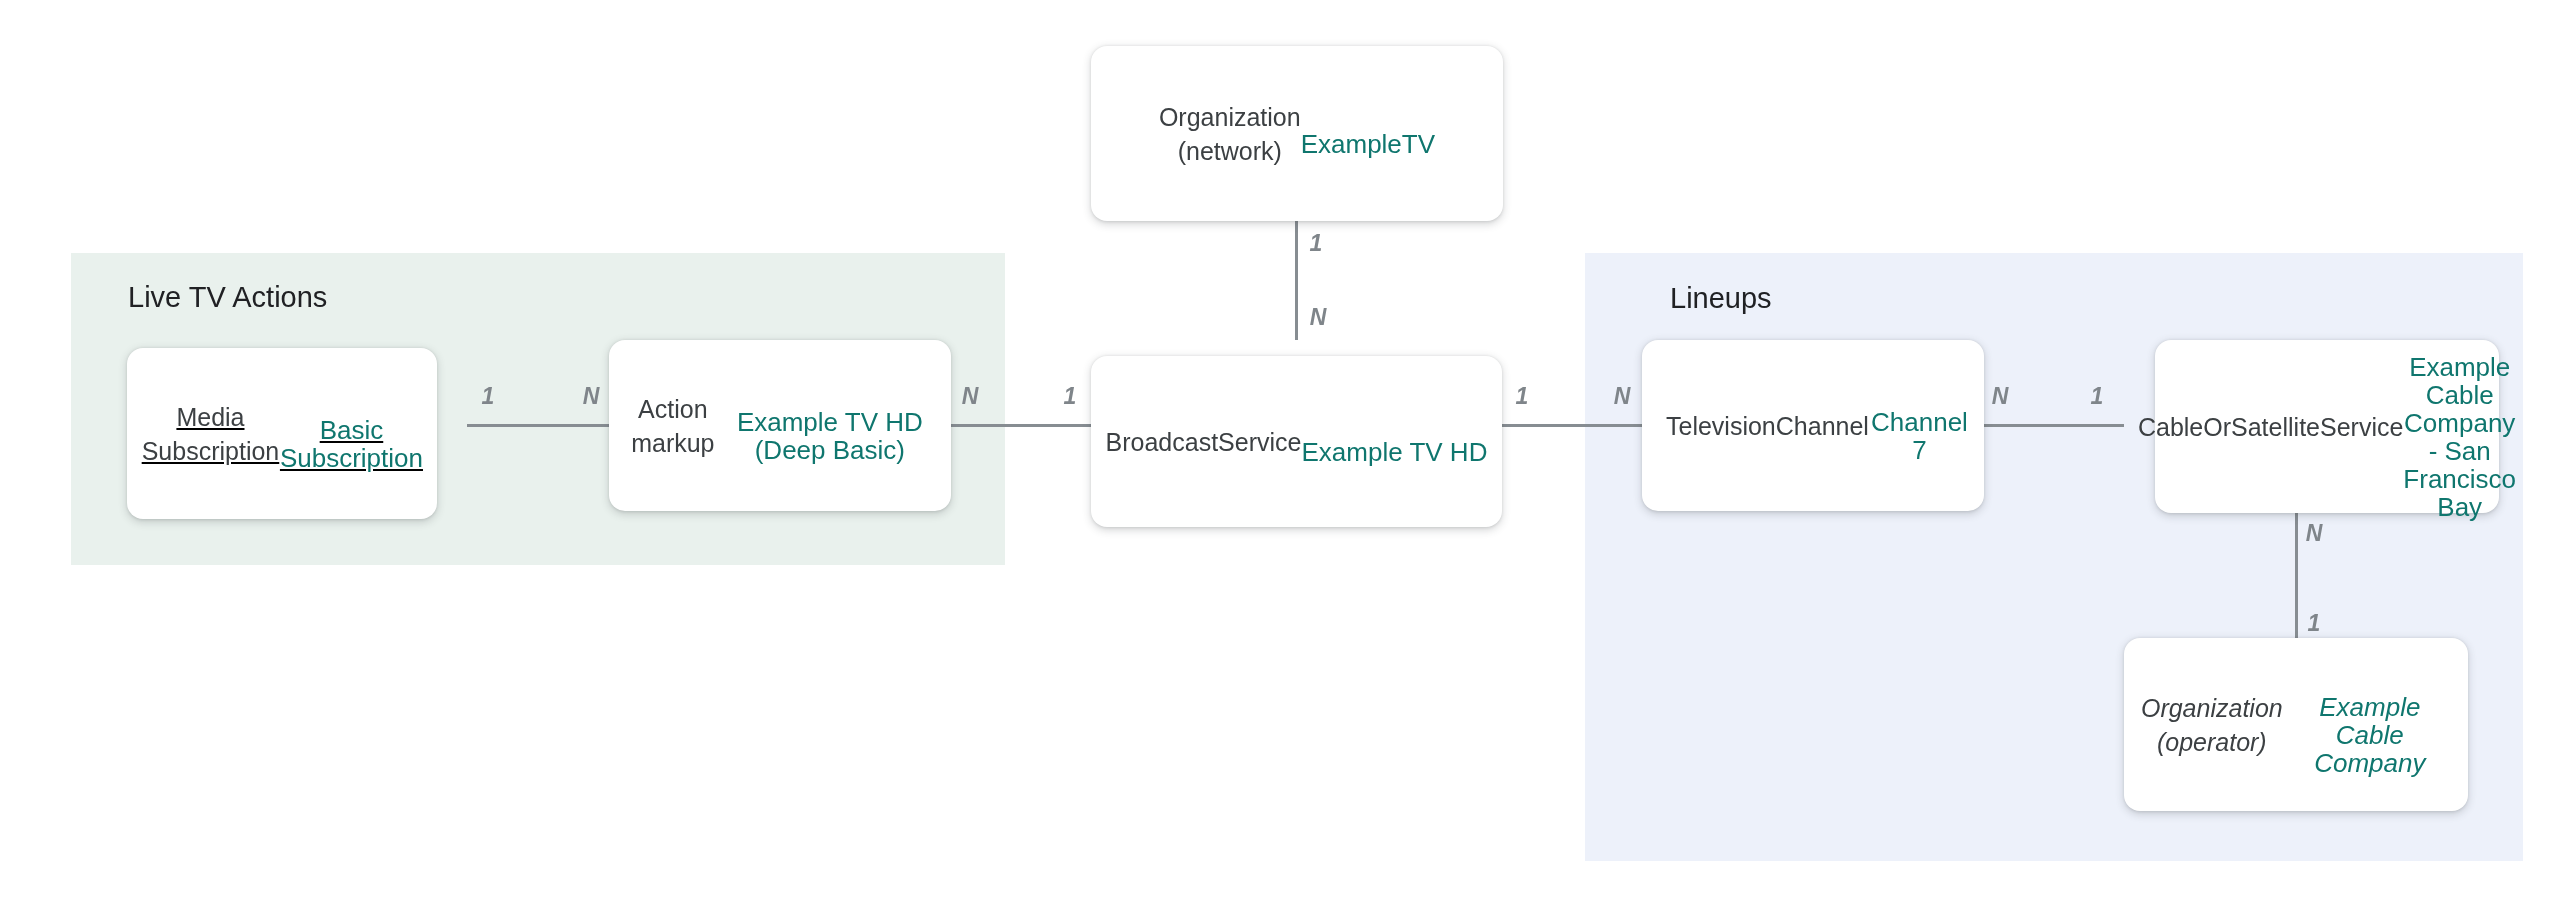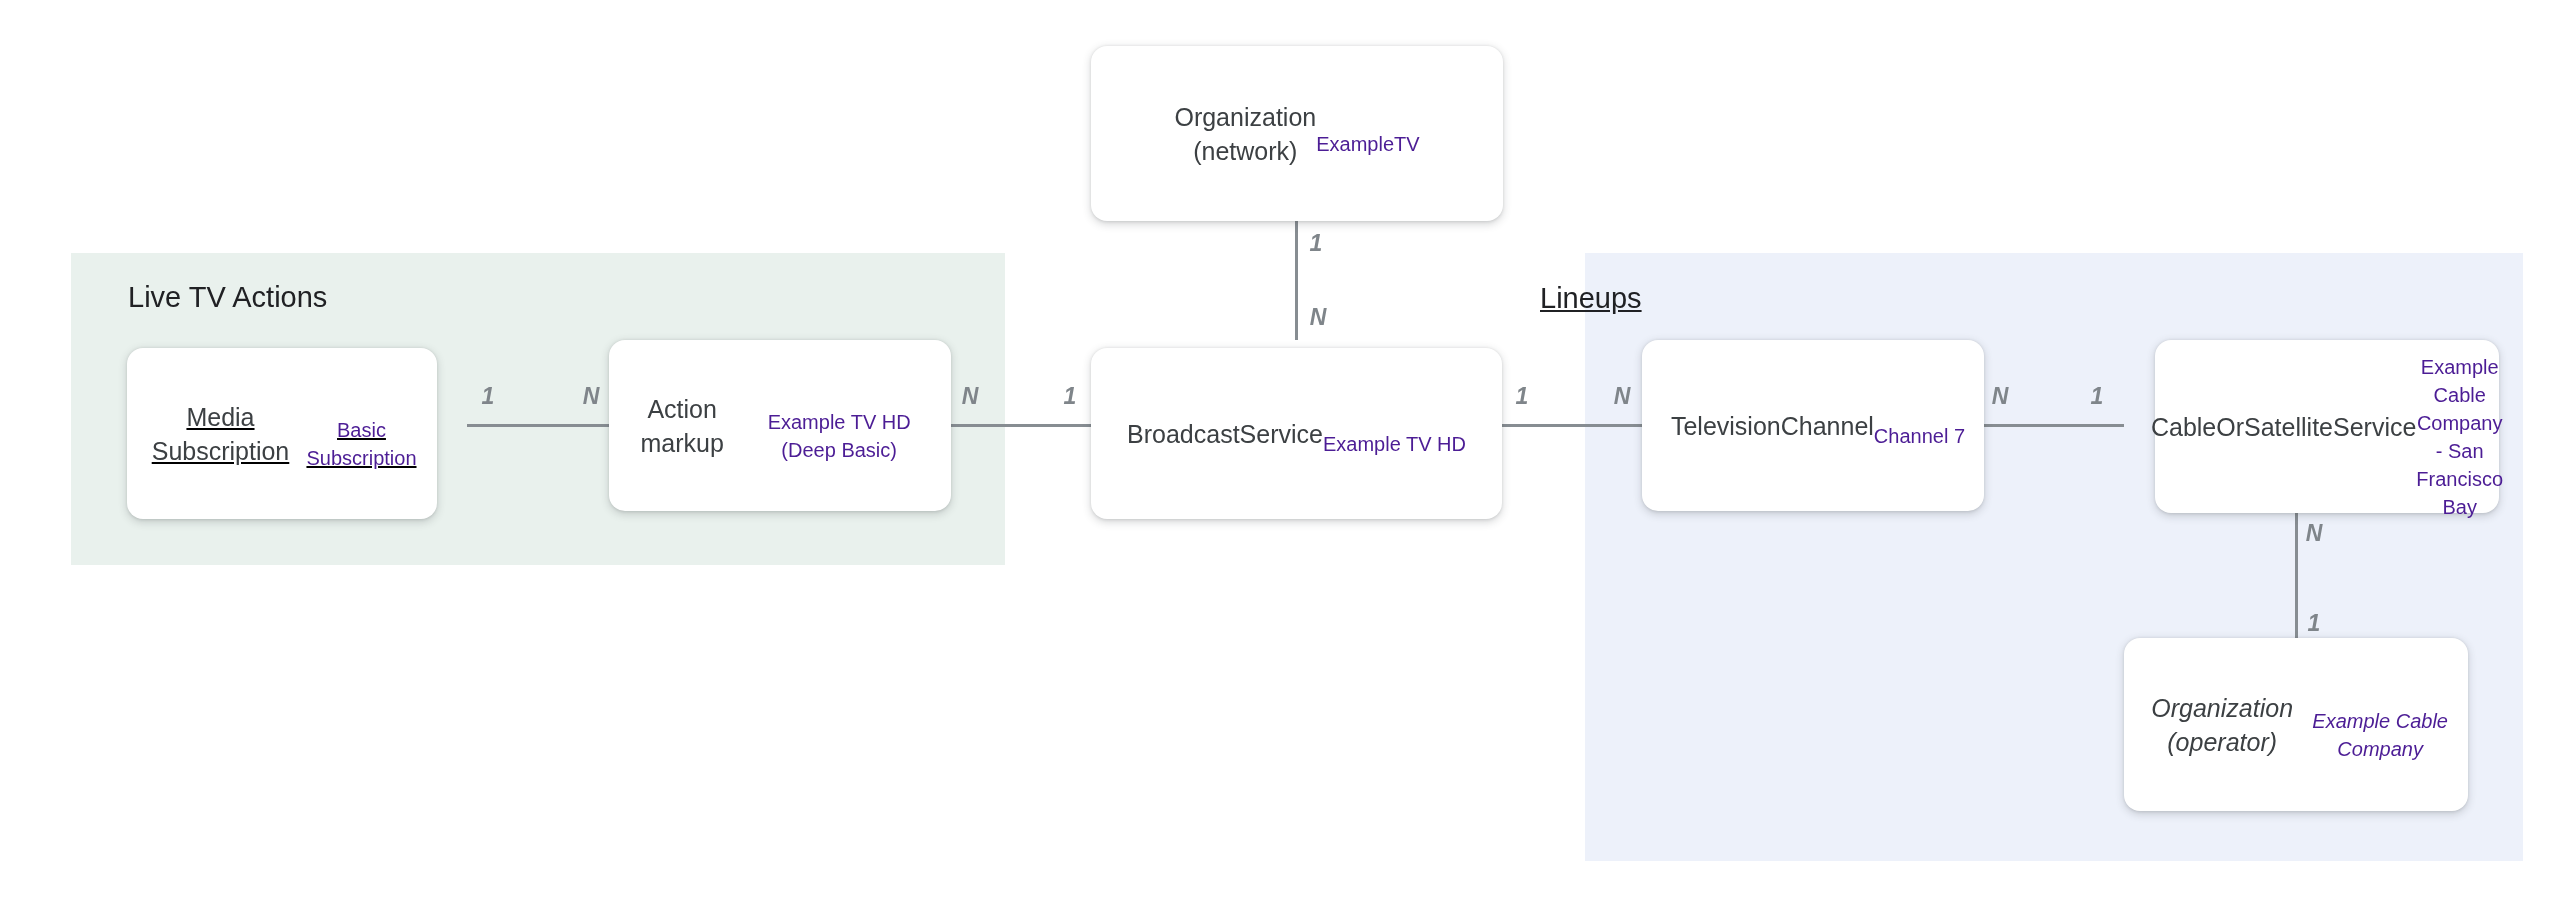--- a/index.html
+++ b/index.html
@@ -22,21 +22,21 @@
   .region-green { left: 71px; top: 253px; width: 934px; height: 312px; background: #e9f1ed; }
   .region-blue  { left: 1585px; top: 253px; width: 938px; height: 608px; background: #edf1fa; }
   .section-title {
     position: absolute;
     font-size: 29px;
     line-height: 34px;
     color: #202124;
     white-space: nowrap;
   }
   .section-title.live { left: 128px; top: 280px; }
-  .section-title.lineups { left: 1540px; top: 281px; text-decoration: underline; }
+  .section-title.lineups { left: 1670px; top: 281px; }
   
   .line {
     position: absolute;
     background: #878d92;
   }
   .line.h { height: 2.7px; }
   .line.v { width: 2.7px; }
   .line-media-action      { left: 467px;  top: 424px; width: 142px; }
   .line-action-broadcast  { left: 950px; top: 424px; width: 142px; }
   .line-broadcast-channel { left: 1501px; top: 424px; width: 142px; }
@@ -78,29 +78,29 @@
     text-align: center;
     padding: 0 14px;
     box-sizing: border-box;
   }
   .node-title {
     font-size: 25px;
     line-height: 34px;
     color: #3c4043;
   }
   .node-subtitle {
-    font-size: 20px;
+    font-size: 26px;
     line-height: 28px;
-    color: #4c1d95;
+    color: #0f766e;
     margin-top: 21px;
   }
   .node-org-network        { left: 1091px; top: 46px;  width: 412px; height: 175px; }
   .node-media-subscription { left: 127px;  top: 348px; width: 310px; height: 171px; text-decoration: underline; }
   .node-action-markup      { left: 609px;  top: 340px; width: 342px; height: 171px; }
-  .node-broadcast-service  { left: 1091px; top: 348px; width: 411px; height: 171px; }
+  .node-broadcast-service  { left: 1091px; top: 356px; width: 411px; height: 171px; }
   .node-television-channel { left: 1642px; top: 340px; width: 342px; height: 171px; padding-left: 24px; }
   .node-cable-service      { left: 2124px; top: 340px; width: 344px; height: 173px; margin-left: 31px; }
   .node-cable-service .node-subtitle { max-width: 301px; }
   .node-org-operator       { left: 2124px; top: 638px; width: 344px; height: 173px; font-style: italic; }
 </style>
 </head>
 <body>
 
 <div id="canvas">
 

